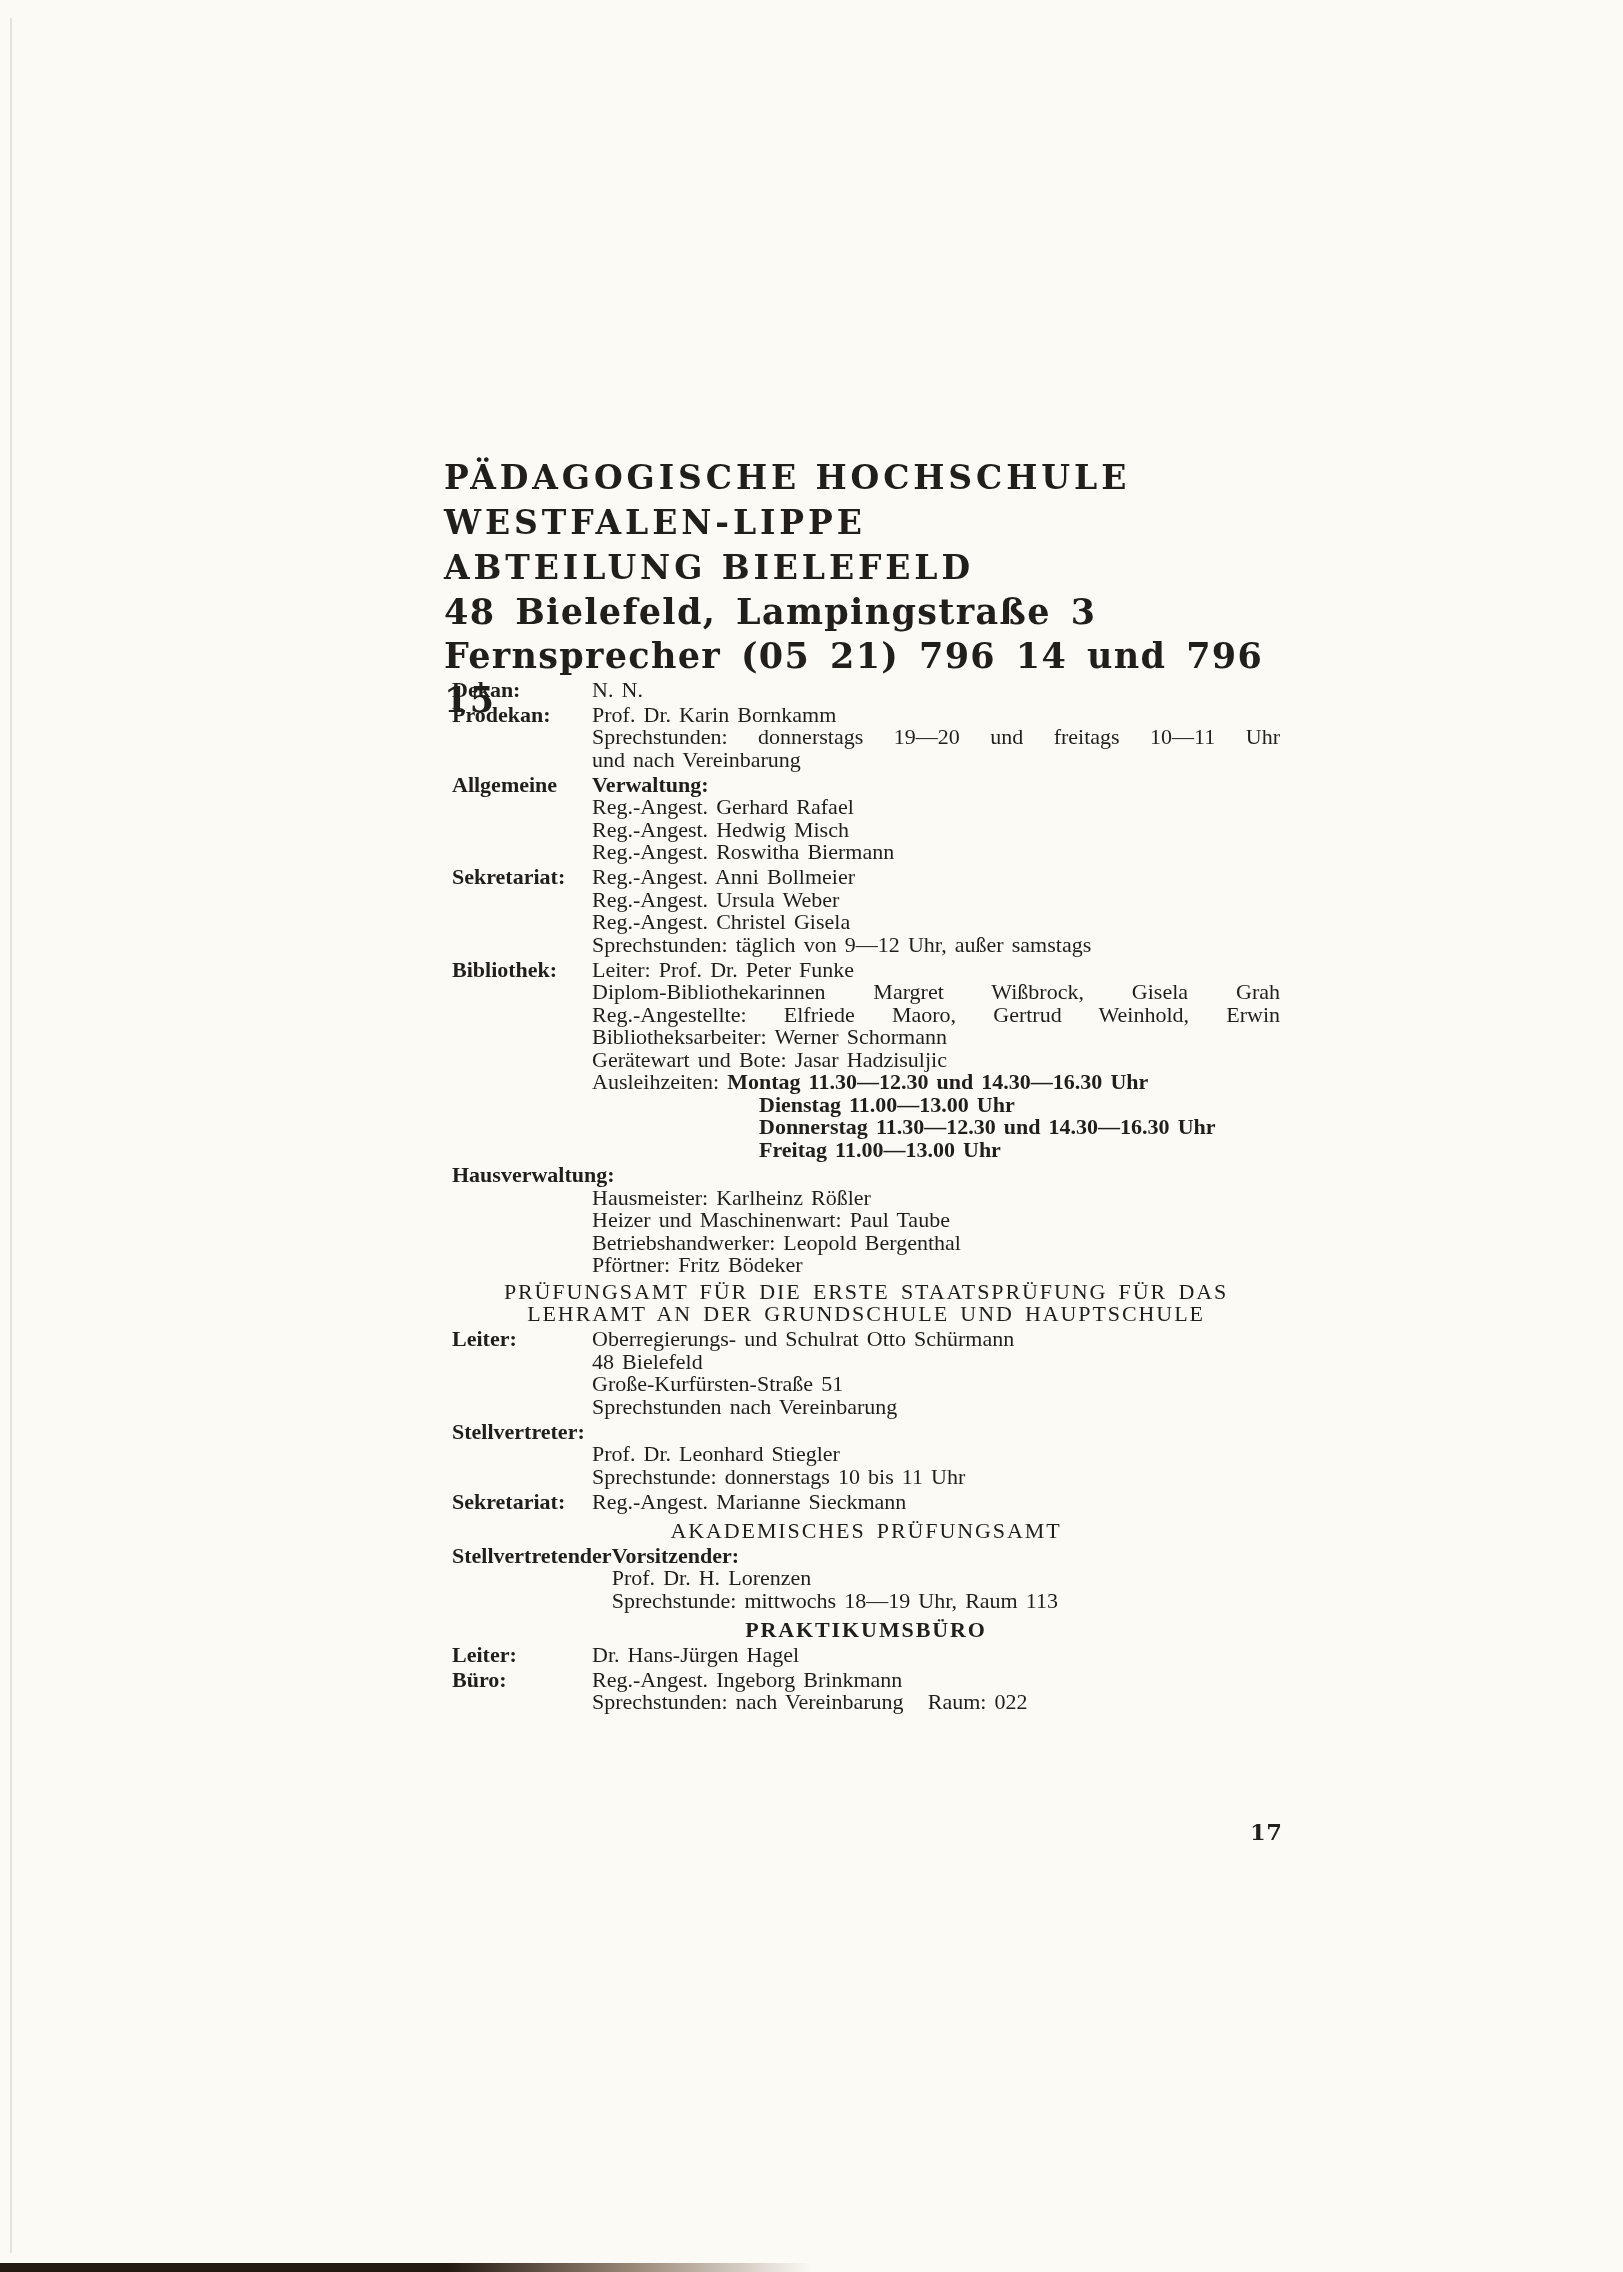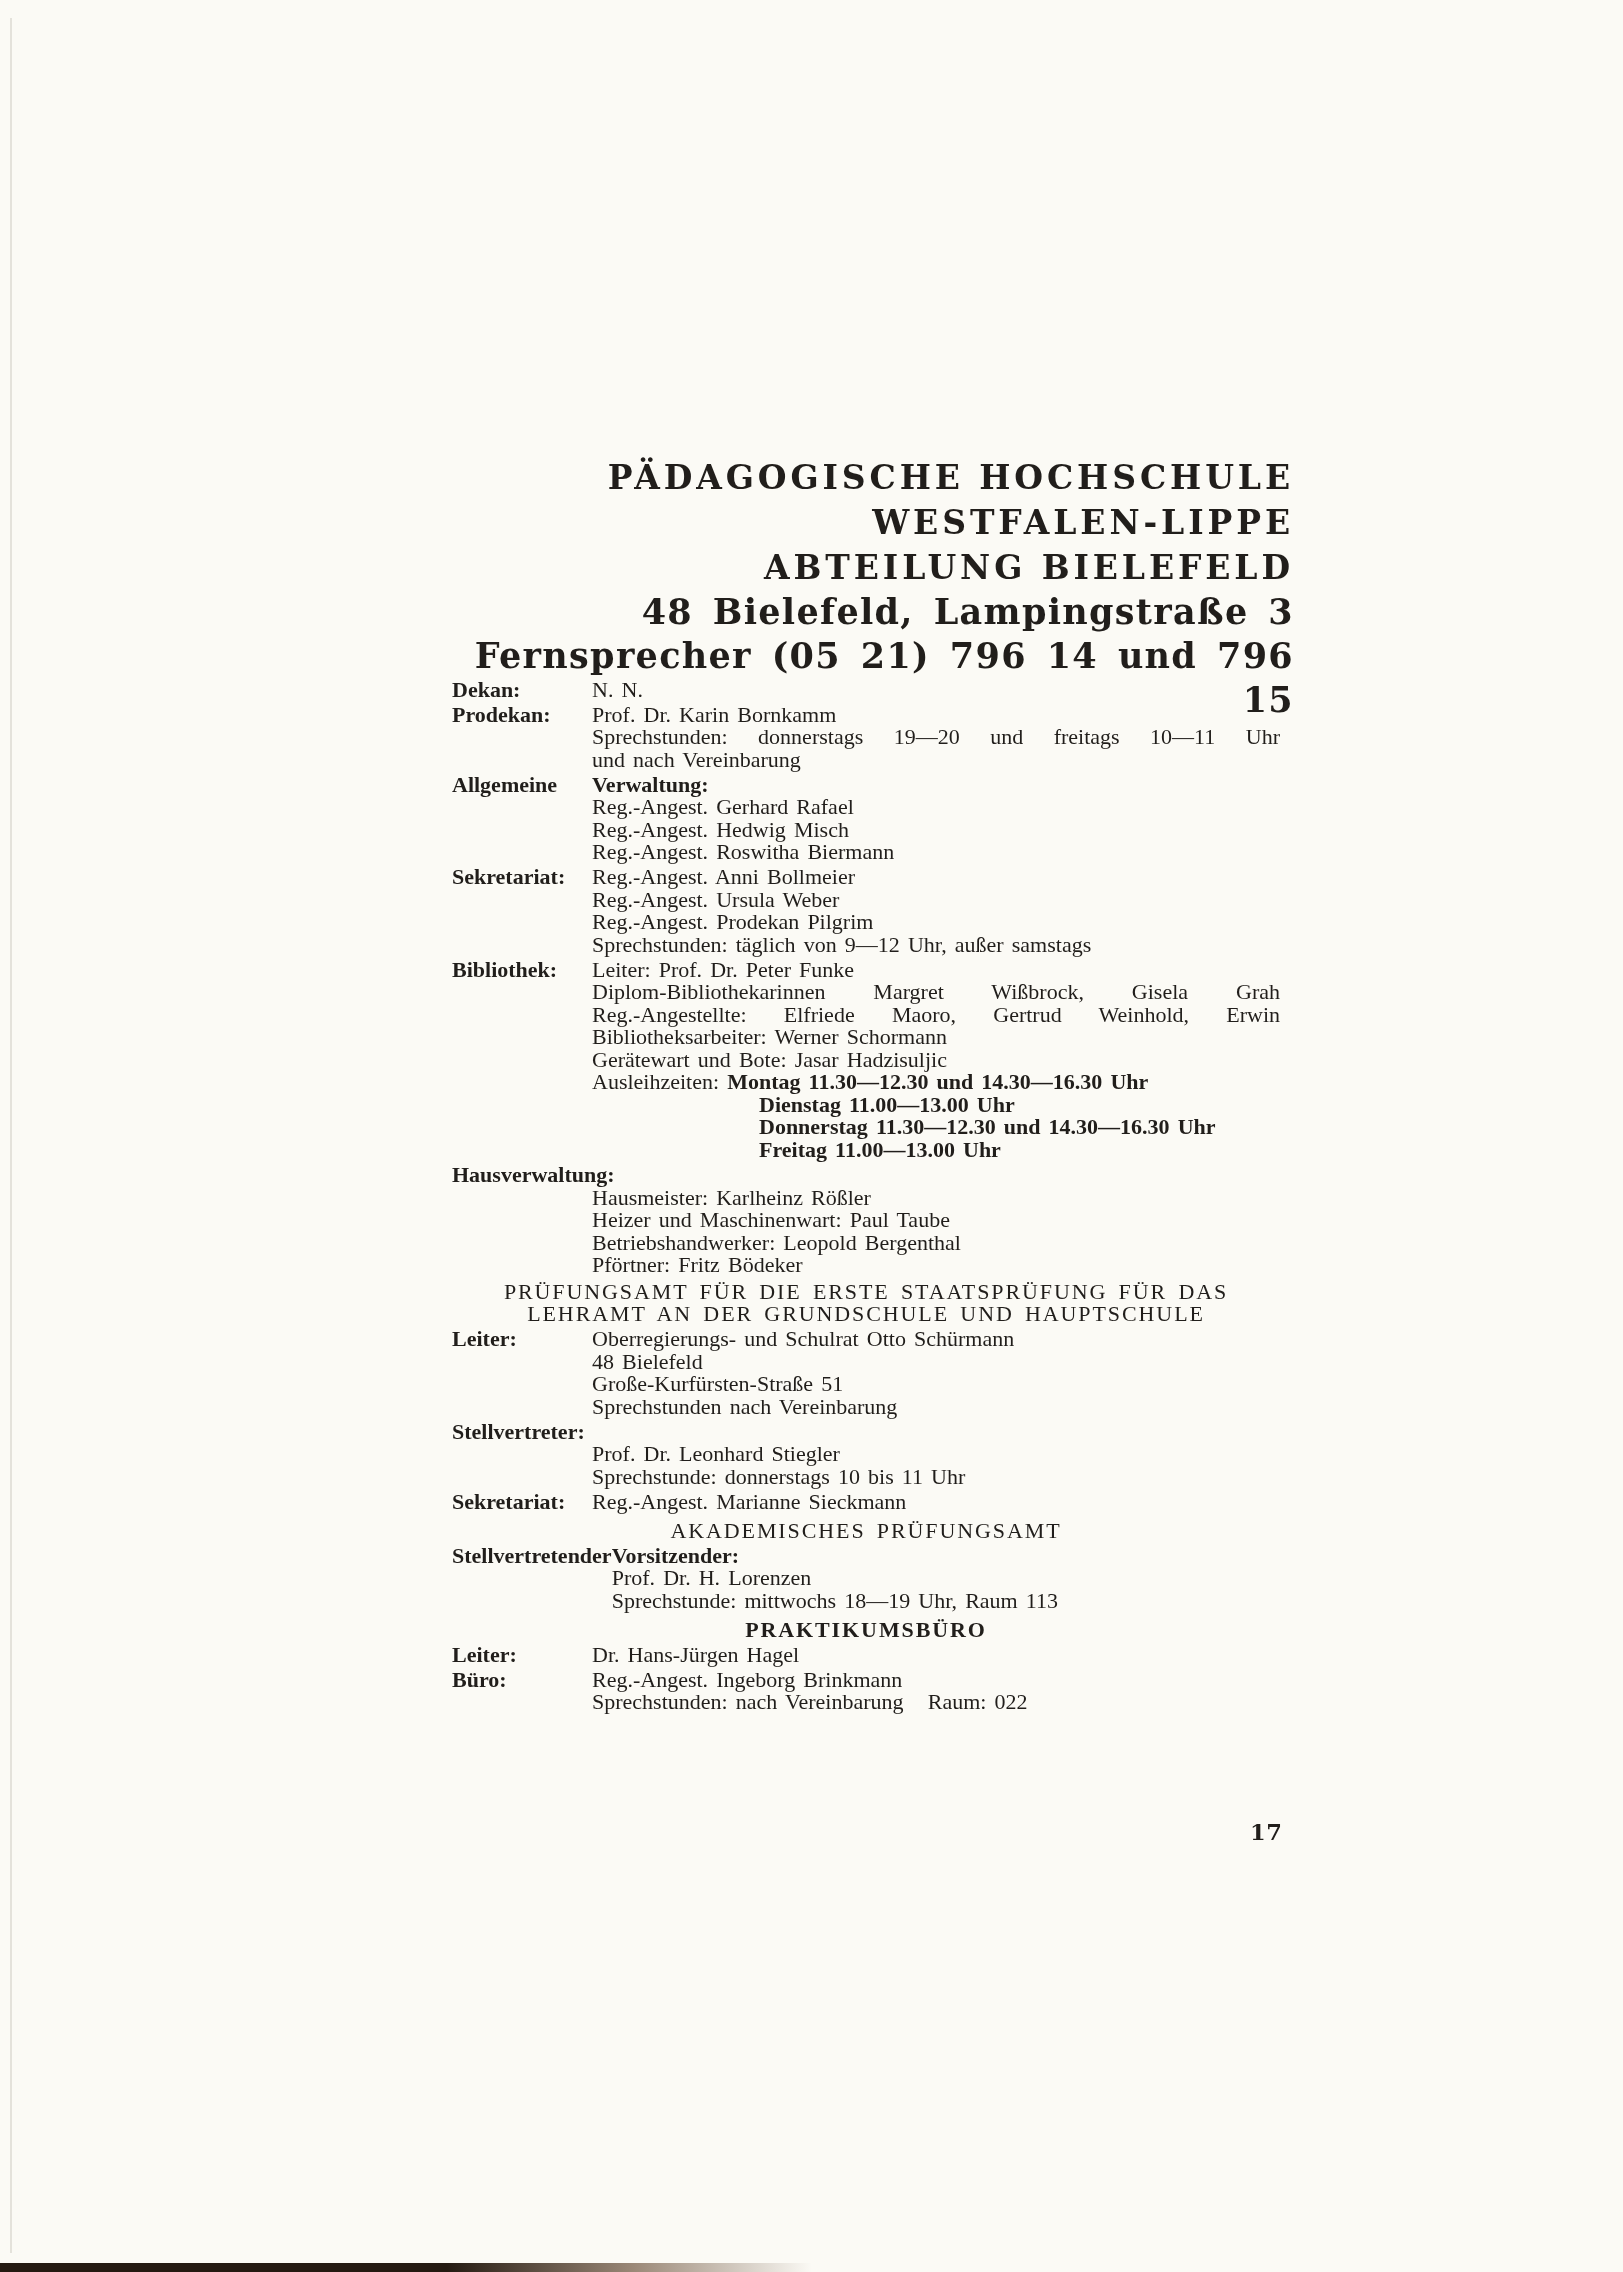--- a/index.html
+++ b/index.html
@@ -6,21 +6,21 @@
   .page{
     position:relative;
     width:1624px;height:2273px;
     background:var(--paper,#fbfaf5);
     font-family:"DejaVu Serif","Liberation Serif",serif;
     color:var(--ink,#211e1b);
     overflow:hidden;
   }
   .letterhead{
     position:absolute;left:444px;top:455px;width:850px;
-    text-align:right;
+    text-align:left;
   }
   .lh-caps{
     font-size:33px;line-height:45px;letter-spacing:3.9px;font-weight:700;
   }
   .lh-bold{
     font-size:35px;line-height:44px;font-weight:700;letter-spacing:1.3px;word-spacing:6.4px;
   }
   .directory{
     position:absolute;left:452px;top:676px;width:828px;
     font-size:22px;line-height:22.5px;font-family:Liberation Serif, serif;
@@ -92,21 +92,21 @@
           <div class="line">Reg.-Angest. Gerhard Rafael</div>
           <div class="line">Reg.-Angest. Hedwig Misch</div>
           <div class="line">Reg.-Angest. Roswitha Biermann</div>
         </div>
       </div>
       <div class="entry">
         <div class="label">Sekretariat:</div>
         <div class="lines">
           <div class="line">Reg.-Angest. Anni Bollmeier</div>
           <div class="line">Reg.-Angest. Ursula Weber</div>
-          <div class="line">Reg.-Angest. Prodekan Pilgrim</div>
+          <div class="line">Reg.-Angest. Christel Gisela</div>
           <div class="line">Sprechstunden: täglich von 9—12 Uhr, außer samstags</div>
         </div>
       </div>
       <div class="entry">
         <div class="label">Bibliothek:</div>
         <div class="lines">
           <div class="line">Leiter: Prof. Dr. Peter Funke</div>
           <div class="line justify">Diplom-Bibliothekarinnen Margret Wißbrock, Gisela Grah</div>
           <div class="line justify">Reg.-Angestellte: Elfriede Maoro, Gertrud Weinhold, Erwin</div>
           <div class="line">Bibliotheksarbeiter: Werner Schormann</div>

